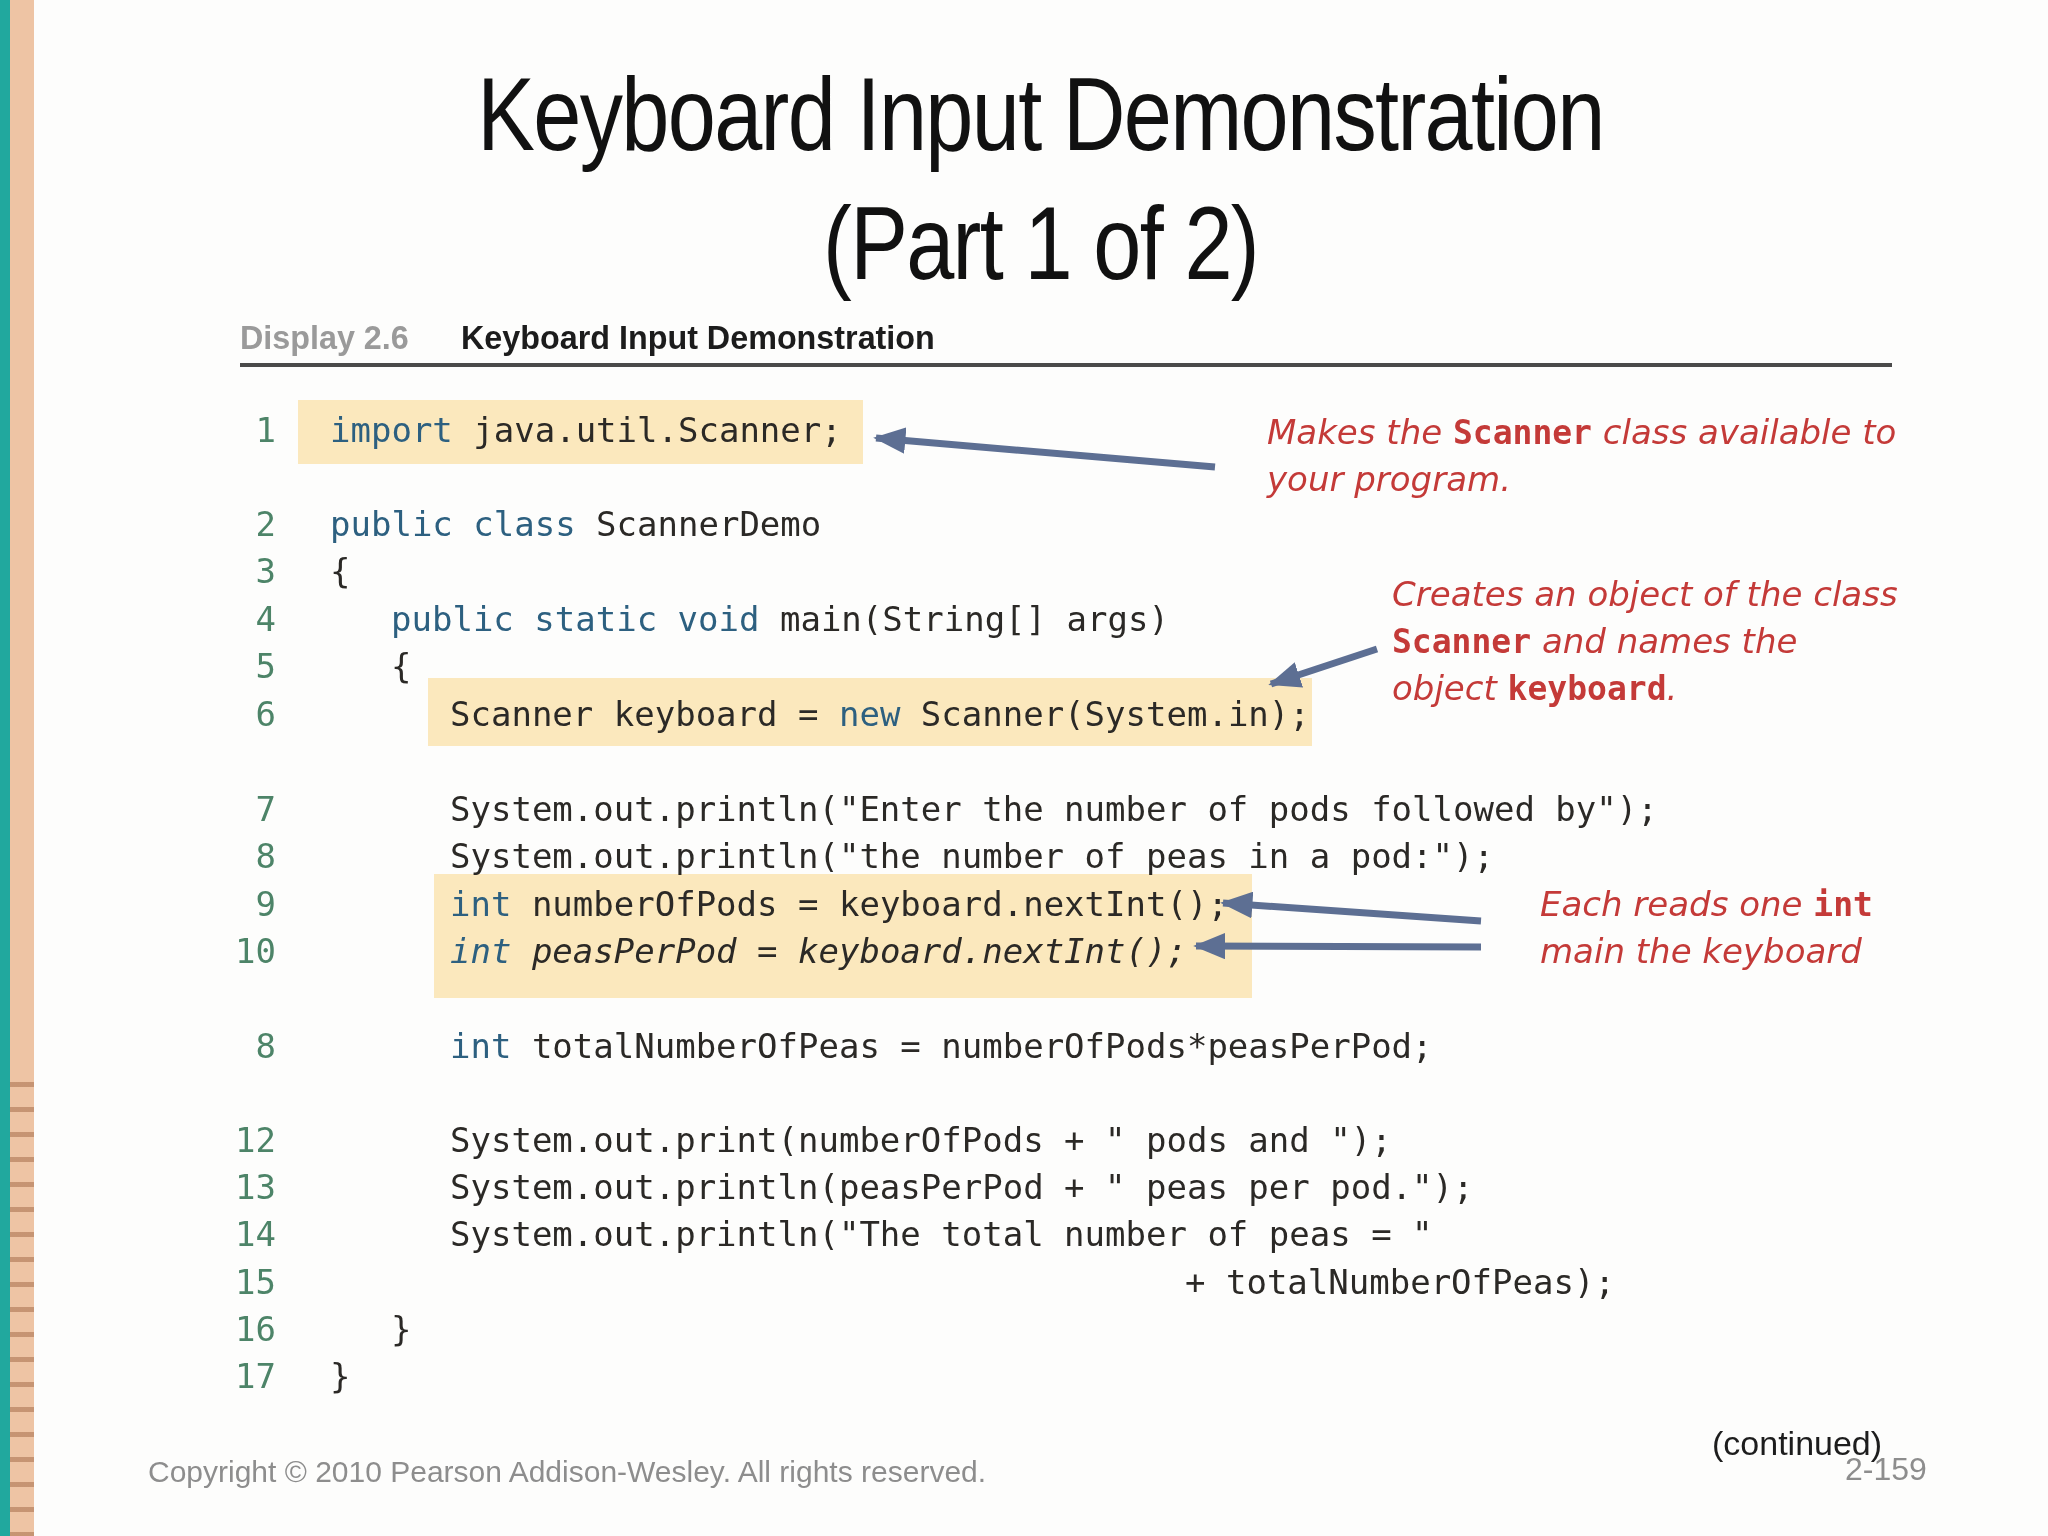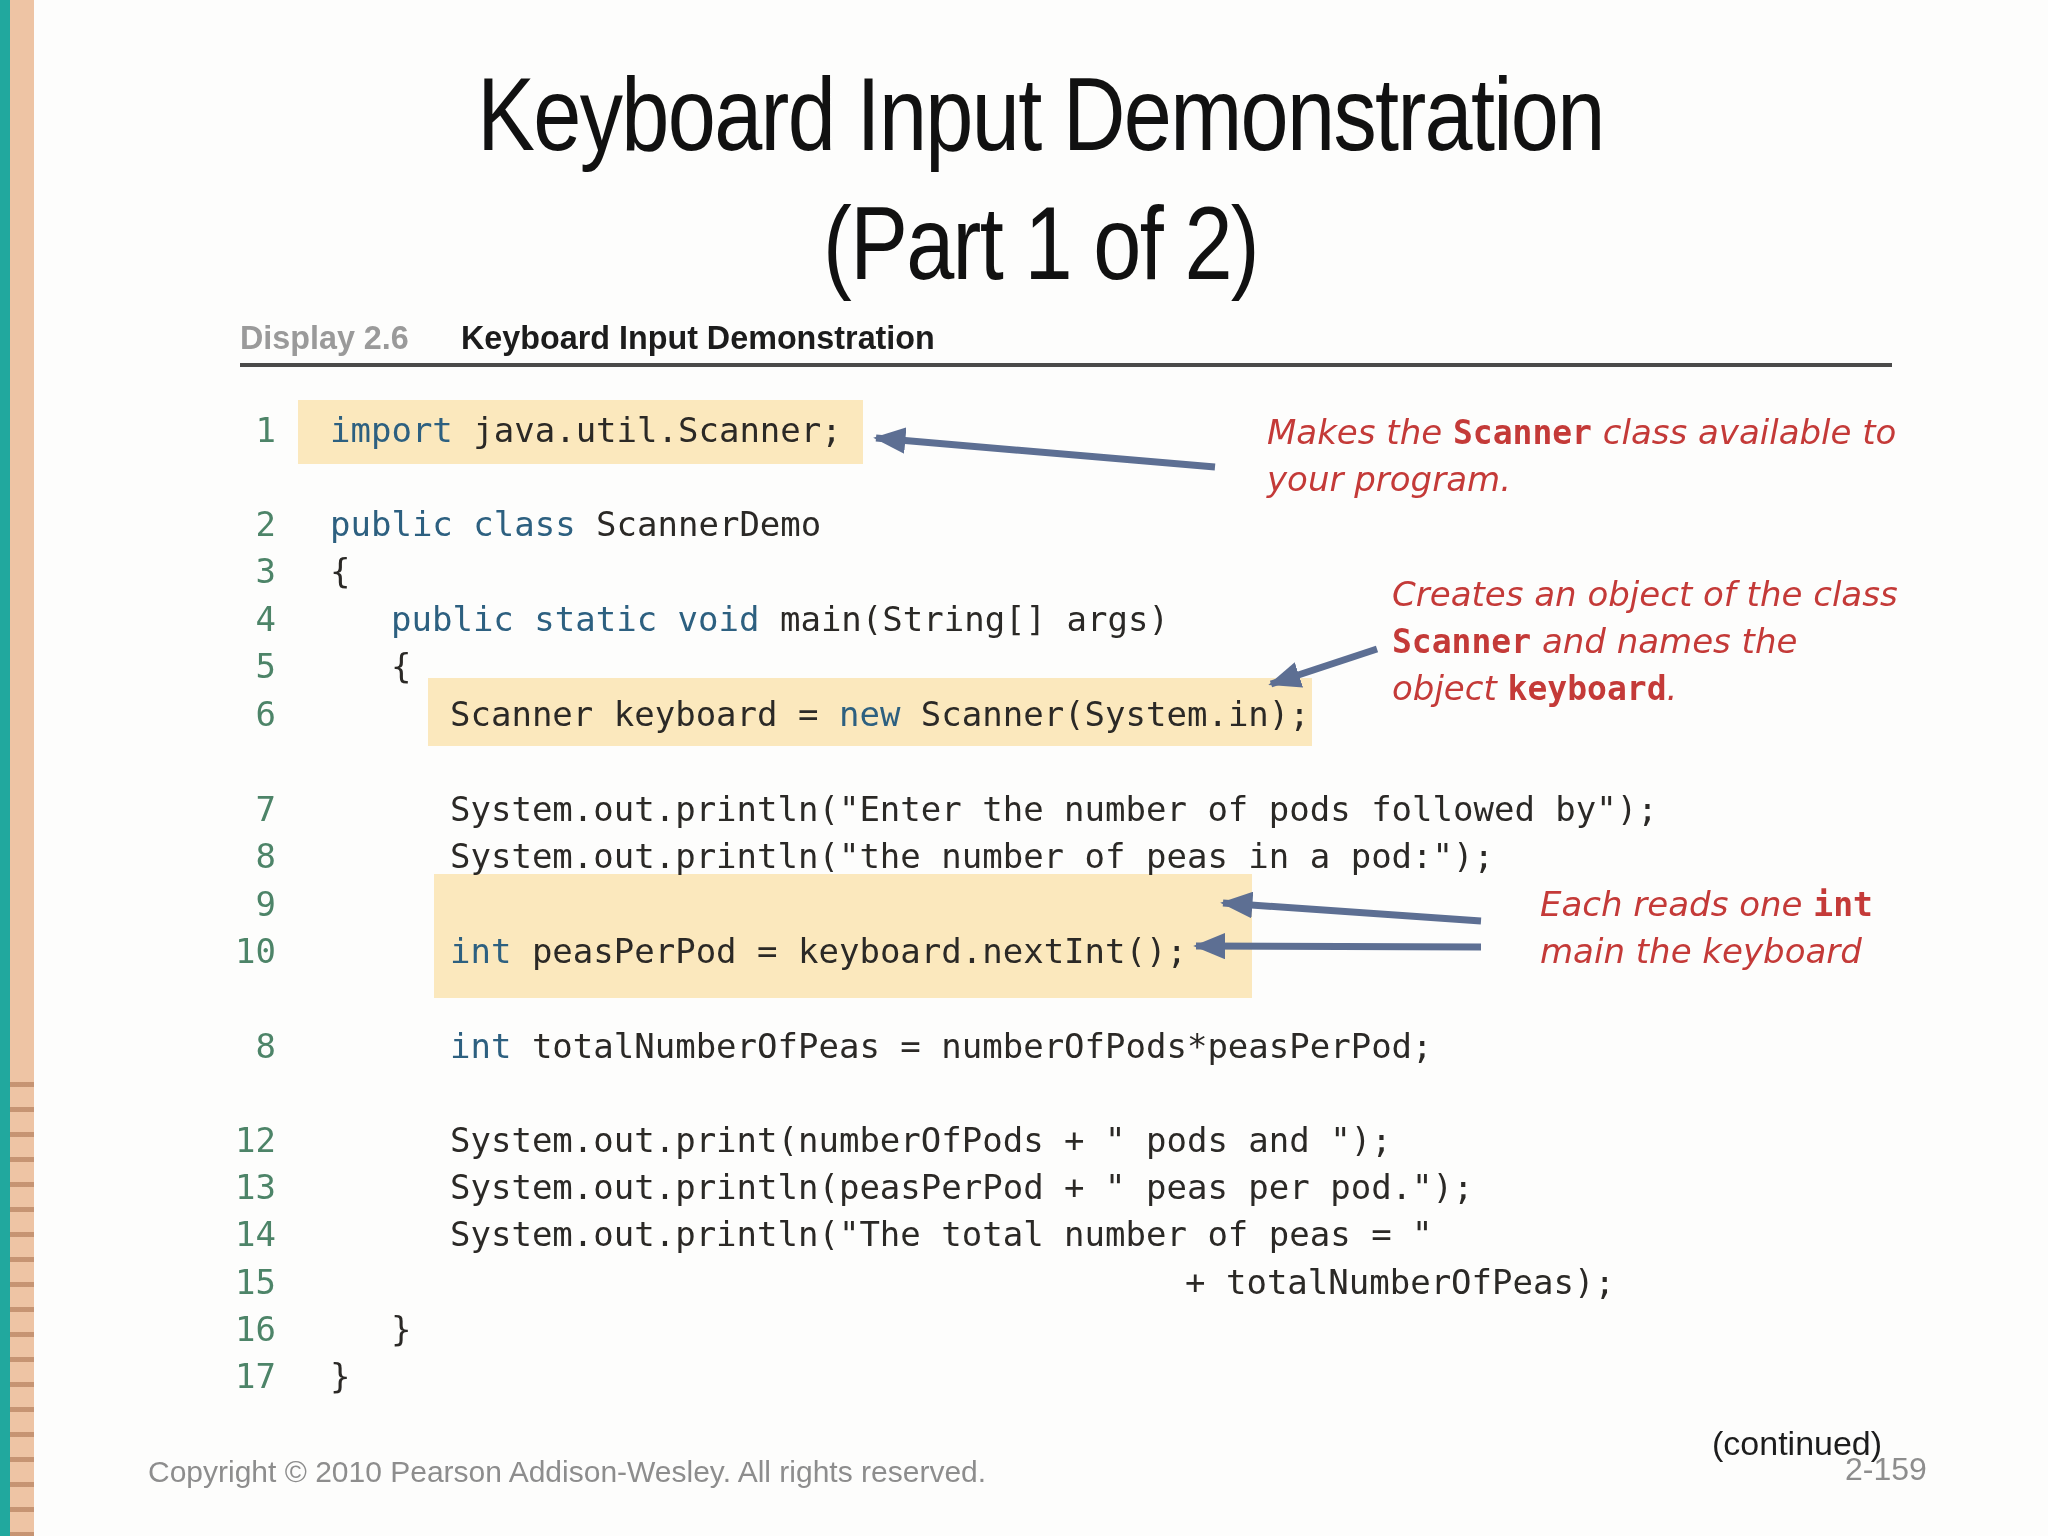--- a/index.html
+++ b/index.html
@@ -67,22 +67,22 @@
     </div>
   <div id="code">
       <div class="code-row" style="top: 406px;"><span class="line-num">1</span><span class="code-text" style="left: 330px;"><span class="kw">import</span><span> java.util.Scanner;</span></span></div>
       <div class="code-row" style="top: 500px;"><span class="line-num">2</span><span class="code-text" style="left: 330px;"><span class="kw">public class</span><span> ScannerDemo</span></span></div>
       <div class="code-row" style="top: 547px;"><span class="line-num">3</span><span class="code-text" style="left: 330px;"><span>{</span></span></div>
       <div class="code-row" style="top: 595px;"><span class="line-num">4</span><span class="code-text" style="left: 391px;"><span class="kw">public static void</span><span> main(String[] args)</span></span></div>
       <div class="code-row" style="top: 642px;"><span class="line-num">5</span><span class="code-text" style="left: 391px;"><span>{</span></span></div>
       <div class="code-row" style="top: 690px;"><span class="line-num">6</span><span class="code-text" style="left: 450px;"><span>Scanner keyboard = </span><span class="kw">new</span><span> Scanner(System.in);</span></span></div>
       <div class="code-row" style="top: 785px;"><span class="line-num">7</span><span class="code-text" style="left: 450px;"><span>System.out.println("Enter the number of pods followed by");</span></span></div>
       <div class="code-row" style="top: 832px;"><span class="line-num">8</span><span class="code-text" style="left: 450px;"><span>System.out.println("the number of peas in a pod:");</span></span></div>
-      <div class="code-row" style="top: 880px;"><span class="line-num">9</span></div>
-      <div class="code-row" style="top: 927px; padding-left: 39px;"><span class="line-num">10</span><span class="code-text" style="left: 450px;"><span class="kw">int</span><span> peasPerPod = keyboard.nextInt();</span></span></div>
+      <div class="code-row" style="top: 880px;"><span class="line-num">9</span><span class="code-text" style="left: 450px;"><span class="kw">int</span><span> numberOfPods = keyboard.nextInt();</span></span></div>
+      <div class="code-row" style="top: 927px; padding-left: 39px;"><span class="line-num">10</span><span class="code-text" style="left: 450px; font-style: italic;"><span class="kw">int</span><span> peasPerPod = keyboard.nextInt();</span></span></div>
       <div class="code-row" style="top: 1022px;"><span class="line-num">8</span><span class="code-text" style="left: 450px;"><span class="kw">int</span><span> totalNumberOfPeas = numberOfPods*peasPerPod;</span></span></div>
       <div class="code-row" style="top: 1116px;"><span class="line-num">12</span><span class="code-text" style="left: 450px;"><span>System.out.print(numberOfPods + " pods and ");</span></span></div>
       <div class="code-row" style="top: 1163px;"><span class="line-num">13</span><span class="code-text" style="left: 450px;"><span>System.out.println(peasPerPod + " peas per pod.");</span></span></div>
       <div class="code-row" style="top: 1210px;"><span class="line-num">14</span><span class="code-text" style="left: 450px;"><span>System.out.println("The total number of peas = "</span></span></div>
       <div class="code-row" style="top: 1258px;"><span class="line-num">15</span><span class="code-text" style="left: 1185px;"><span>+ totalNumberOfPeas);</span></span></div>
       <div class="code-row" style="top: 1305px;"><span class="line-num">16</span><span class="code-text" style="left: 391px;"><span>}</span></span></div>
       <div class="code-row" style="top: 1352px;"><span class="line-num">17</span><span class="code-text" style="left: 330px;"><span>}</span></span></div>
     </div>
 
   <svg id="arrows" class="arrows-layer" width="2048" height="1536">

